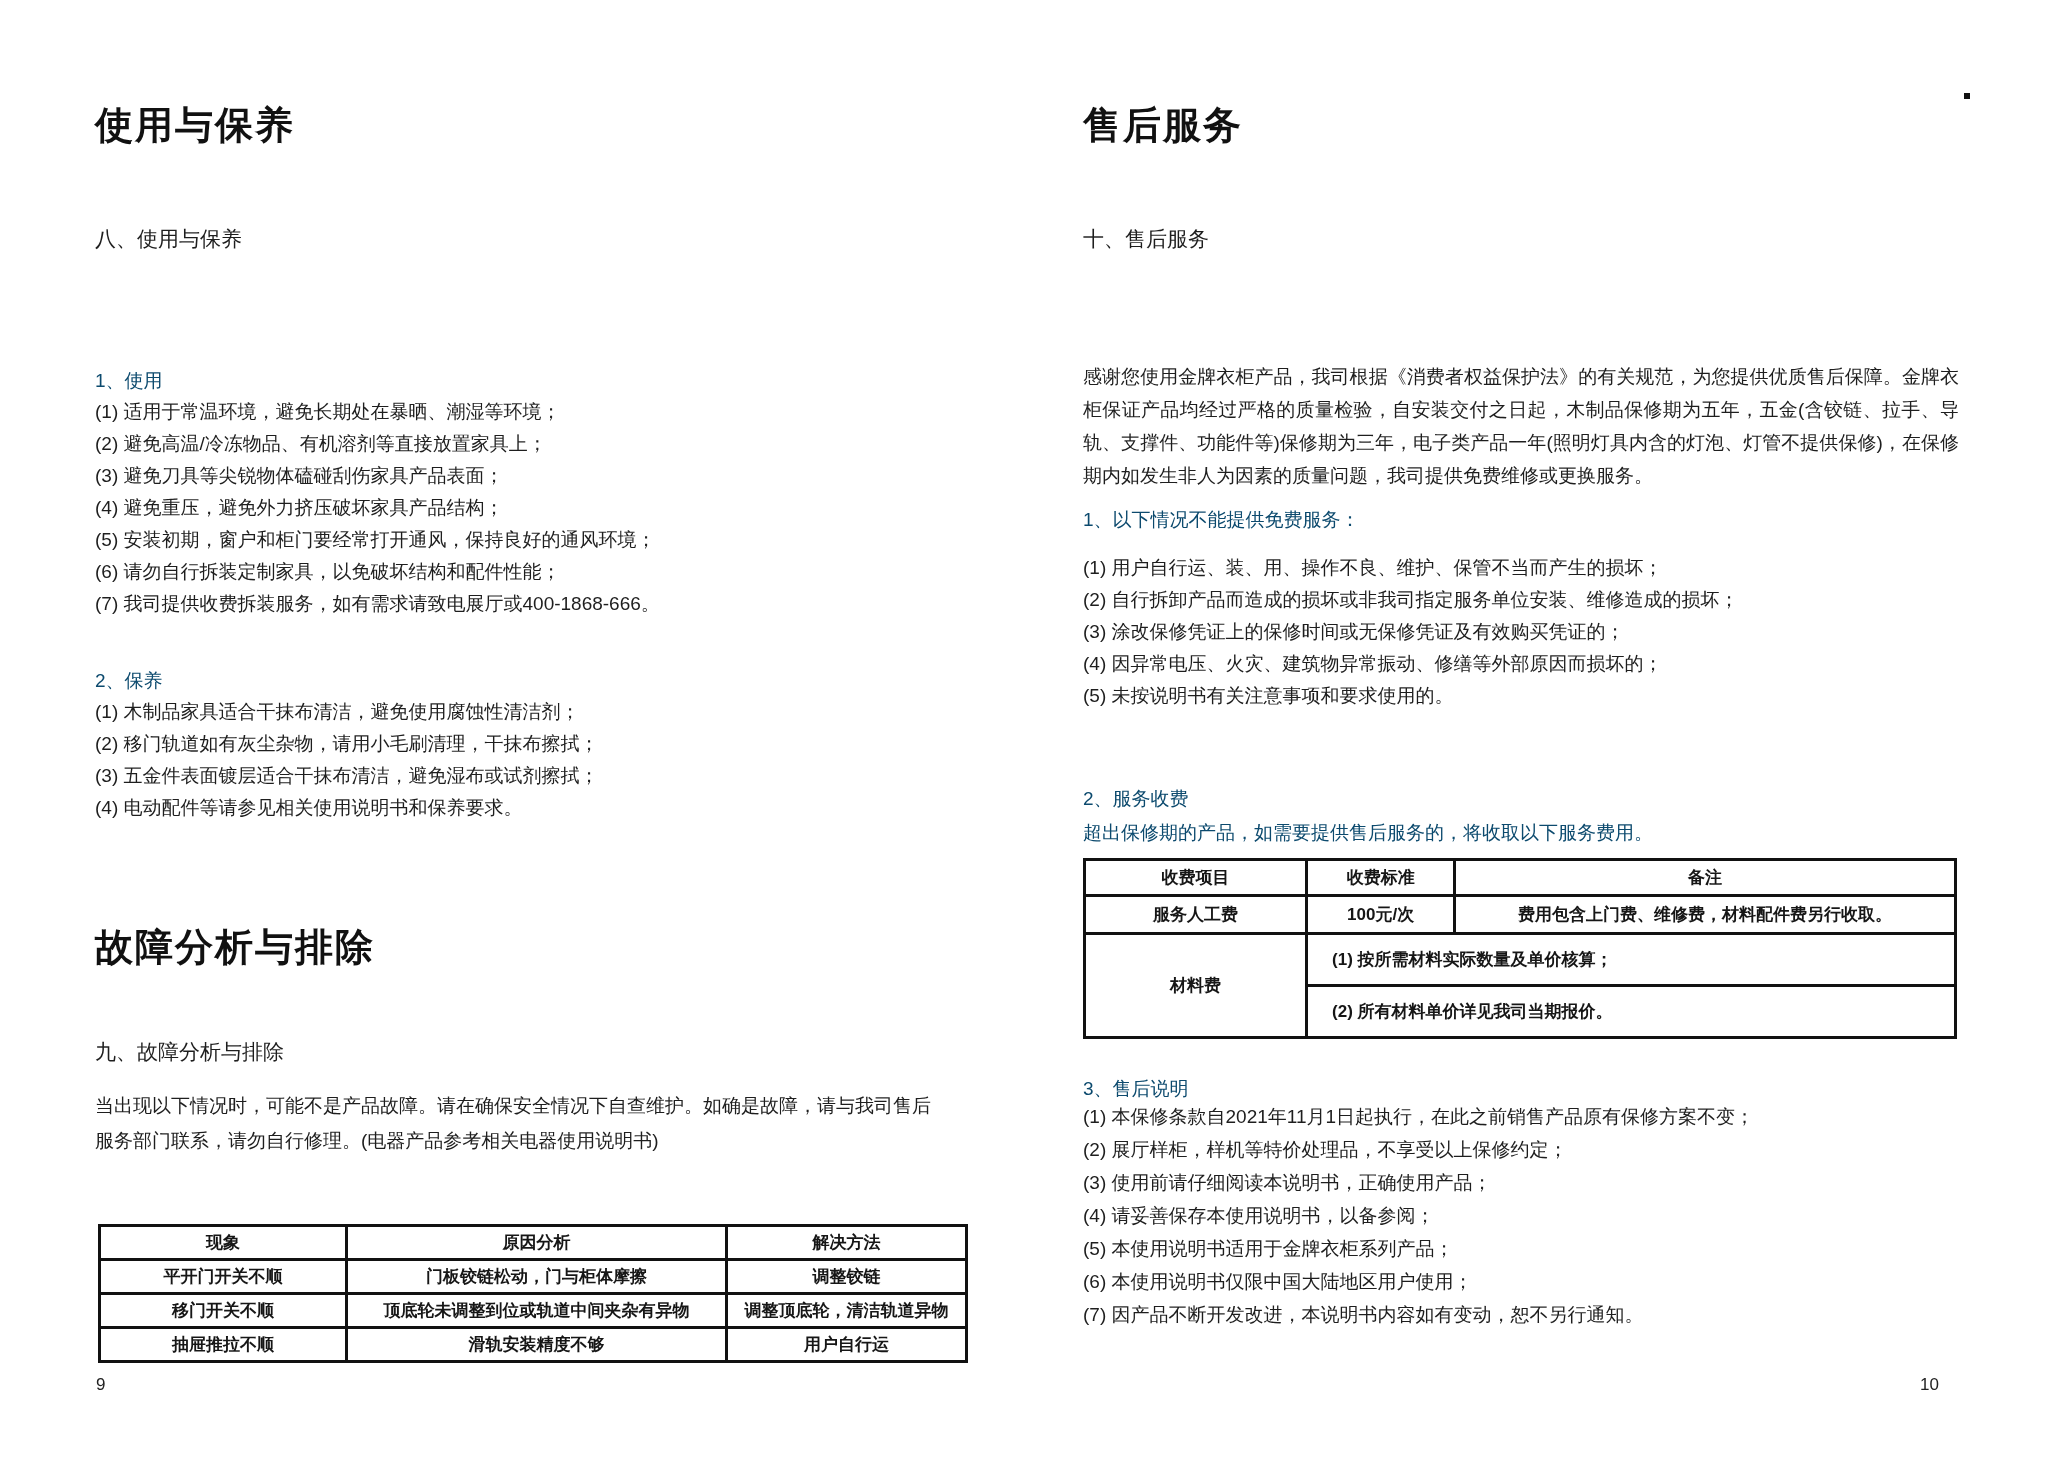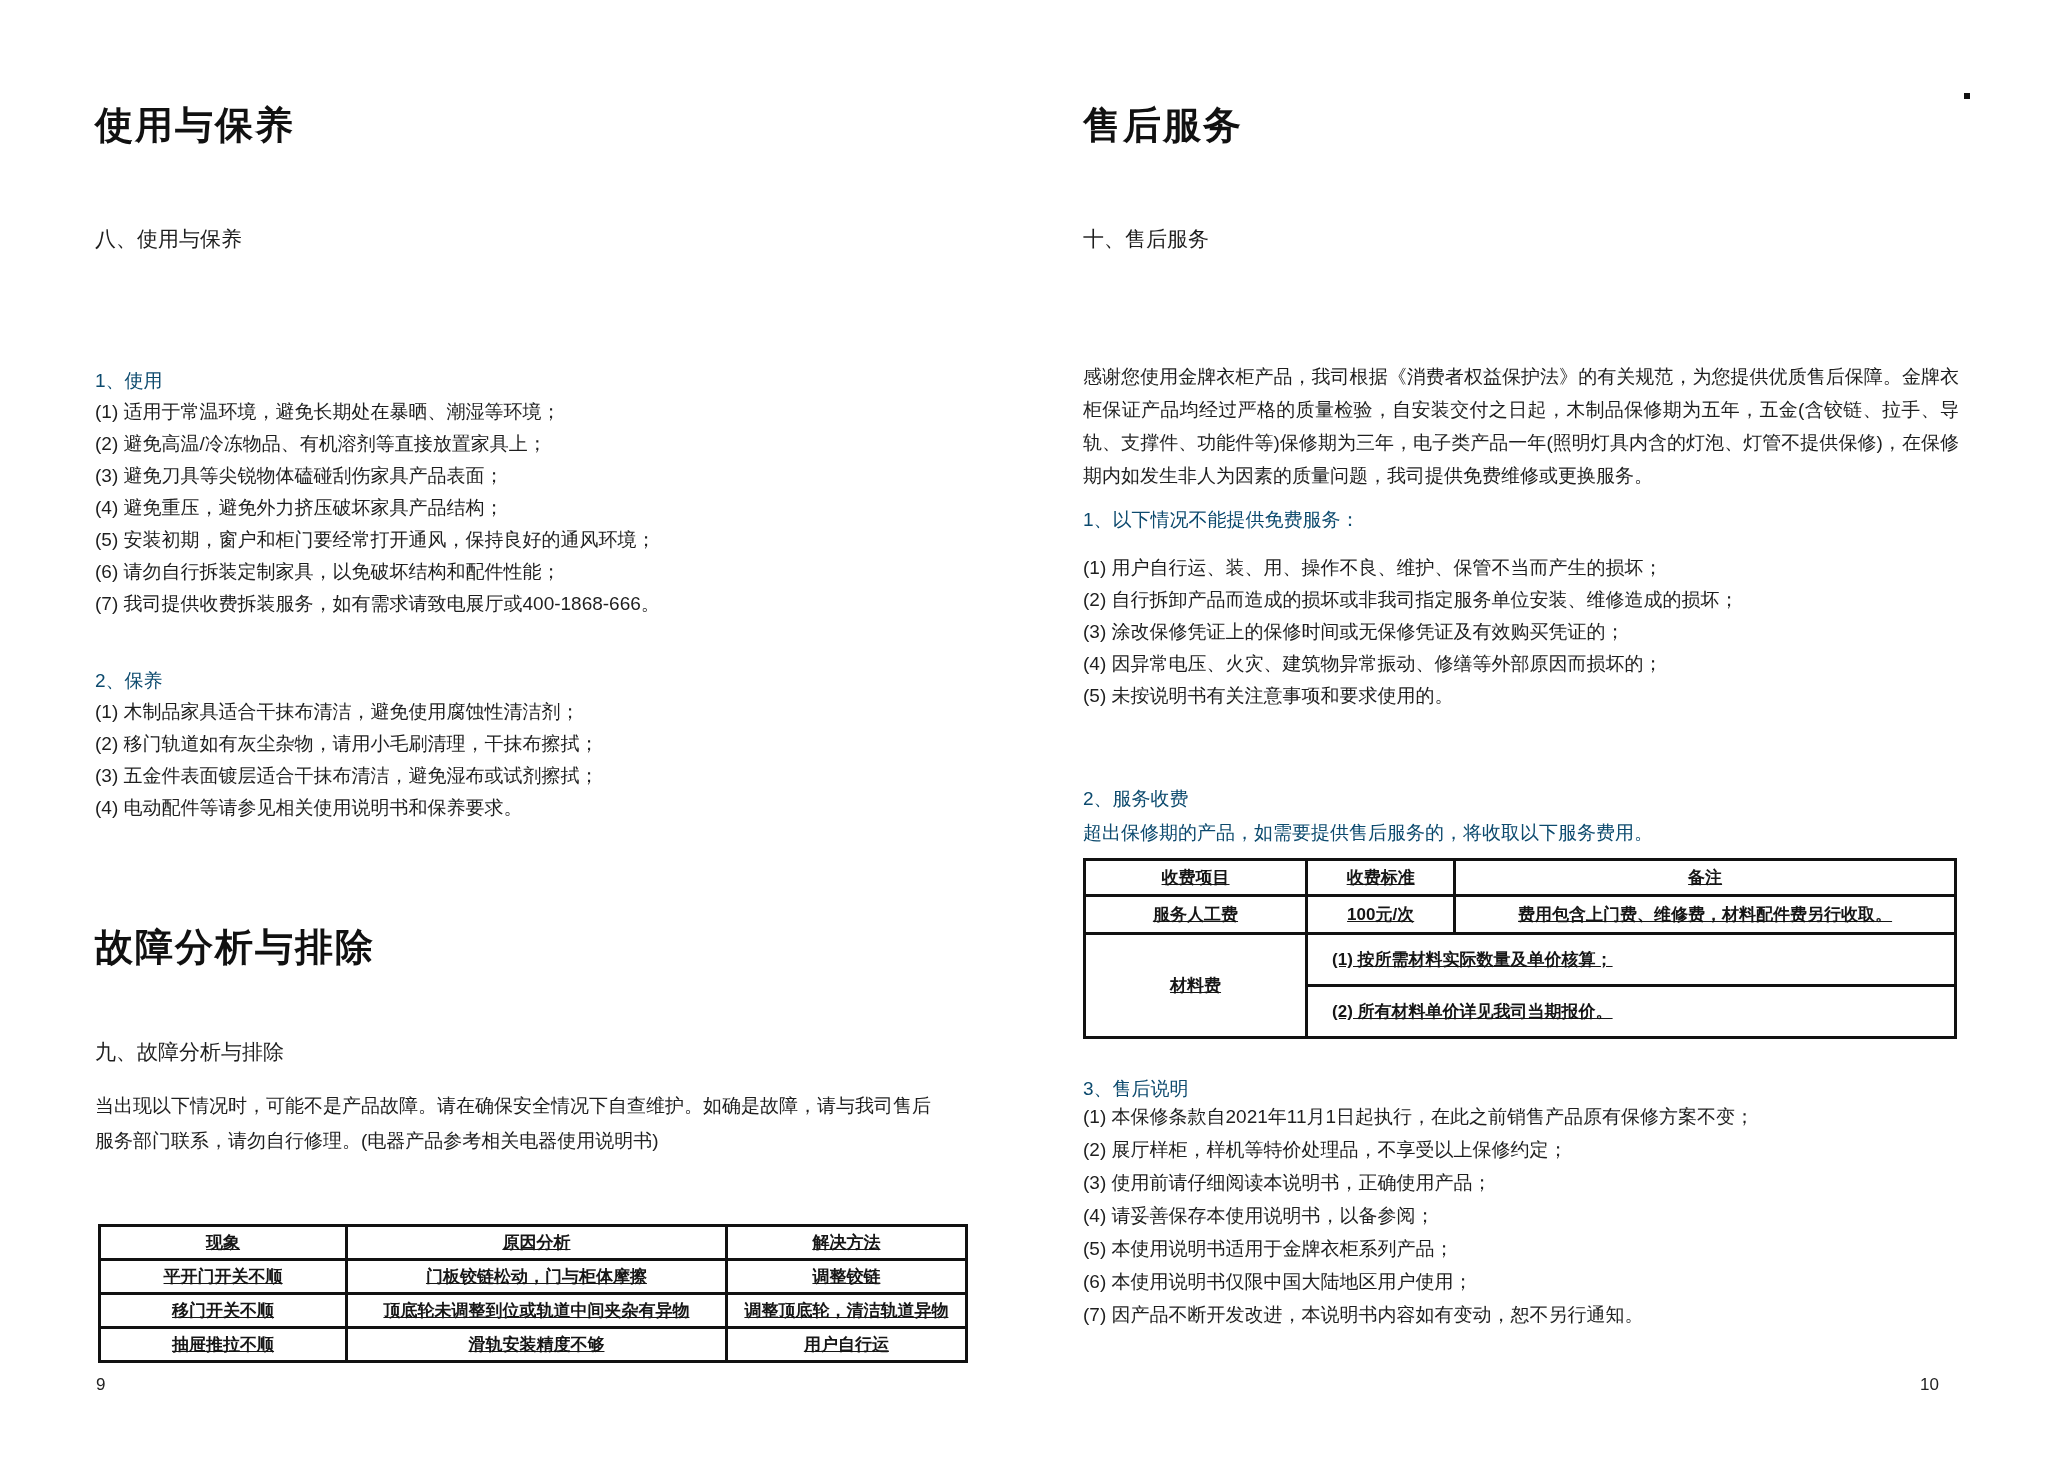--- a/index.html
+++ b/index.html
@@ -15,21 +15,20 @@
   .para { font-size:19px; color:#1e1e1e; line-height:35px; }
   .para.justify { text-align:justify; line-height:33px; }
   .list .line { font-size:19px; line-height:32px; height:32px; white-space:nowrap; color:#1e1e1e; }
   .list.wide .line { line-height:33px; height:33px; }
 
   table.doc { border-collapse:collapse; table-layout:fixed; }
   table.doc td, table.doc th {
     border:3px solid #111; font-size:17px; font-weight:600; color:#161616;
     text-align:center; vertical-align:middle; padding:0 16px;
     font-family:"Liberation Sans", sans-serif;
-    text-decoration:underline;
   }
   table.left-tbl { width:870px;margin-top:39px; }
   table.left-tbl td, table.left-tbl th { height:31px; }
   table.fee-tbl { width:874px; }
   table.fee-tbl .hrow td { height:33px; }
   table.fee-tbl .lrow td { height:35px; }
   table.fee-tbl .mrow td { height:49px; }
   table.fee-tbl td.left-cell { text-align:left; padding-left:24px; }
 
   .pageno { font-size:17px; color:#222; }

